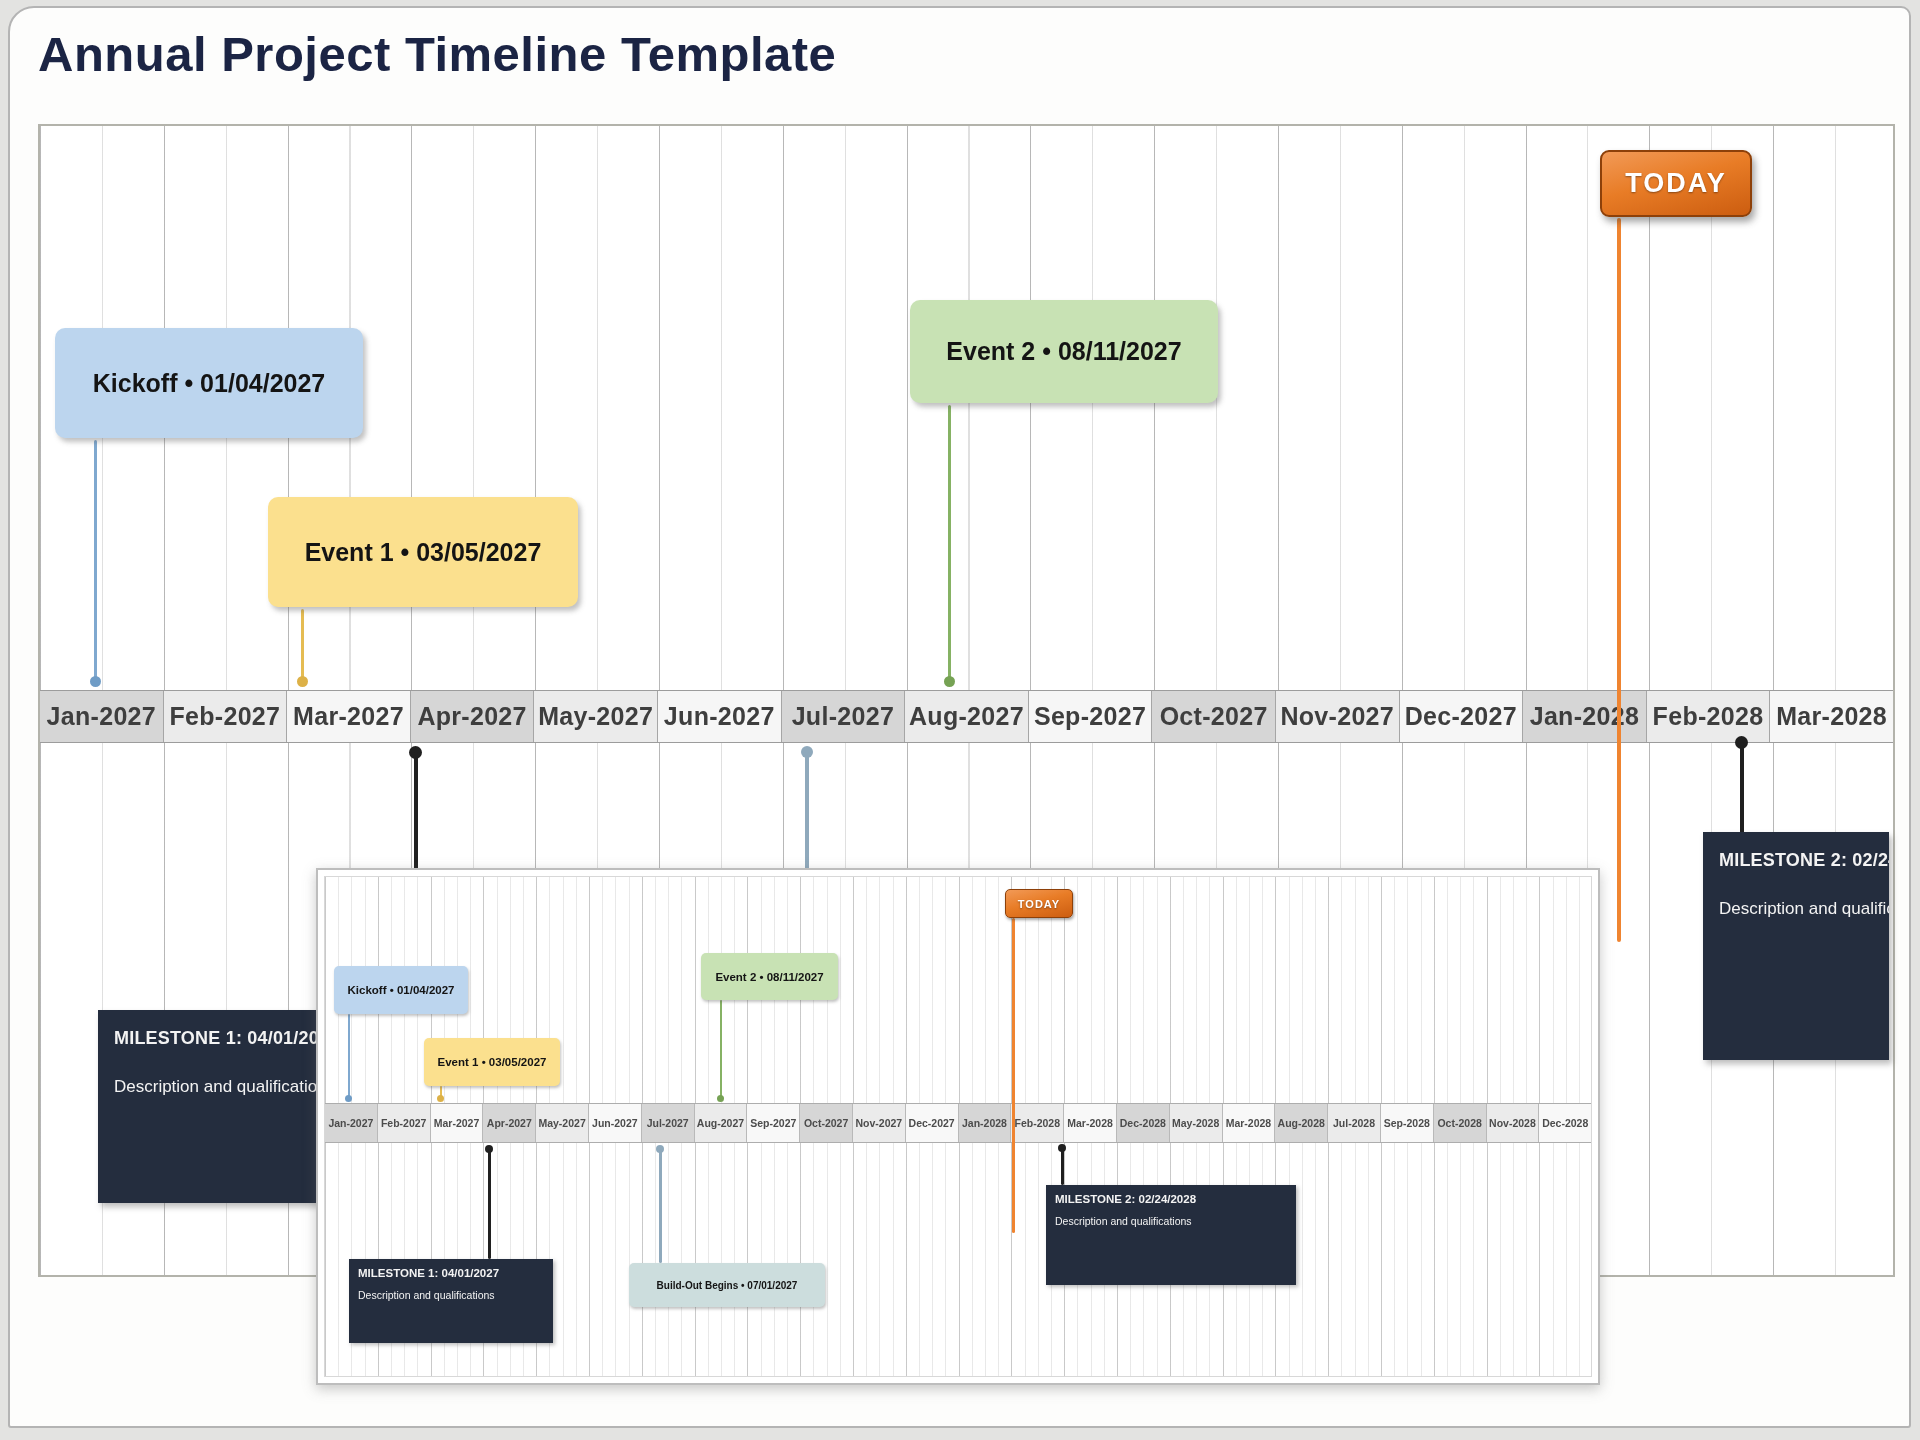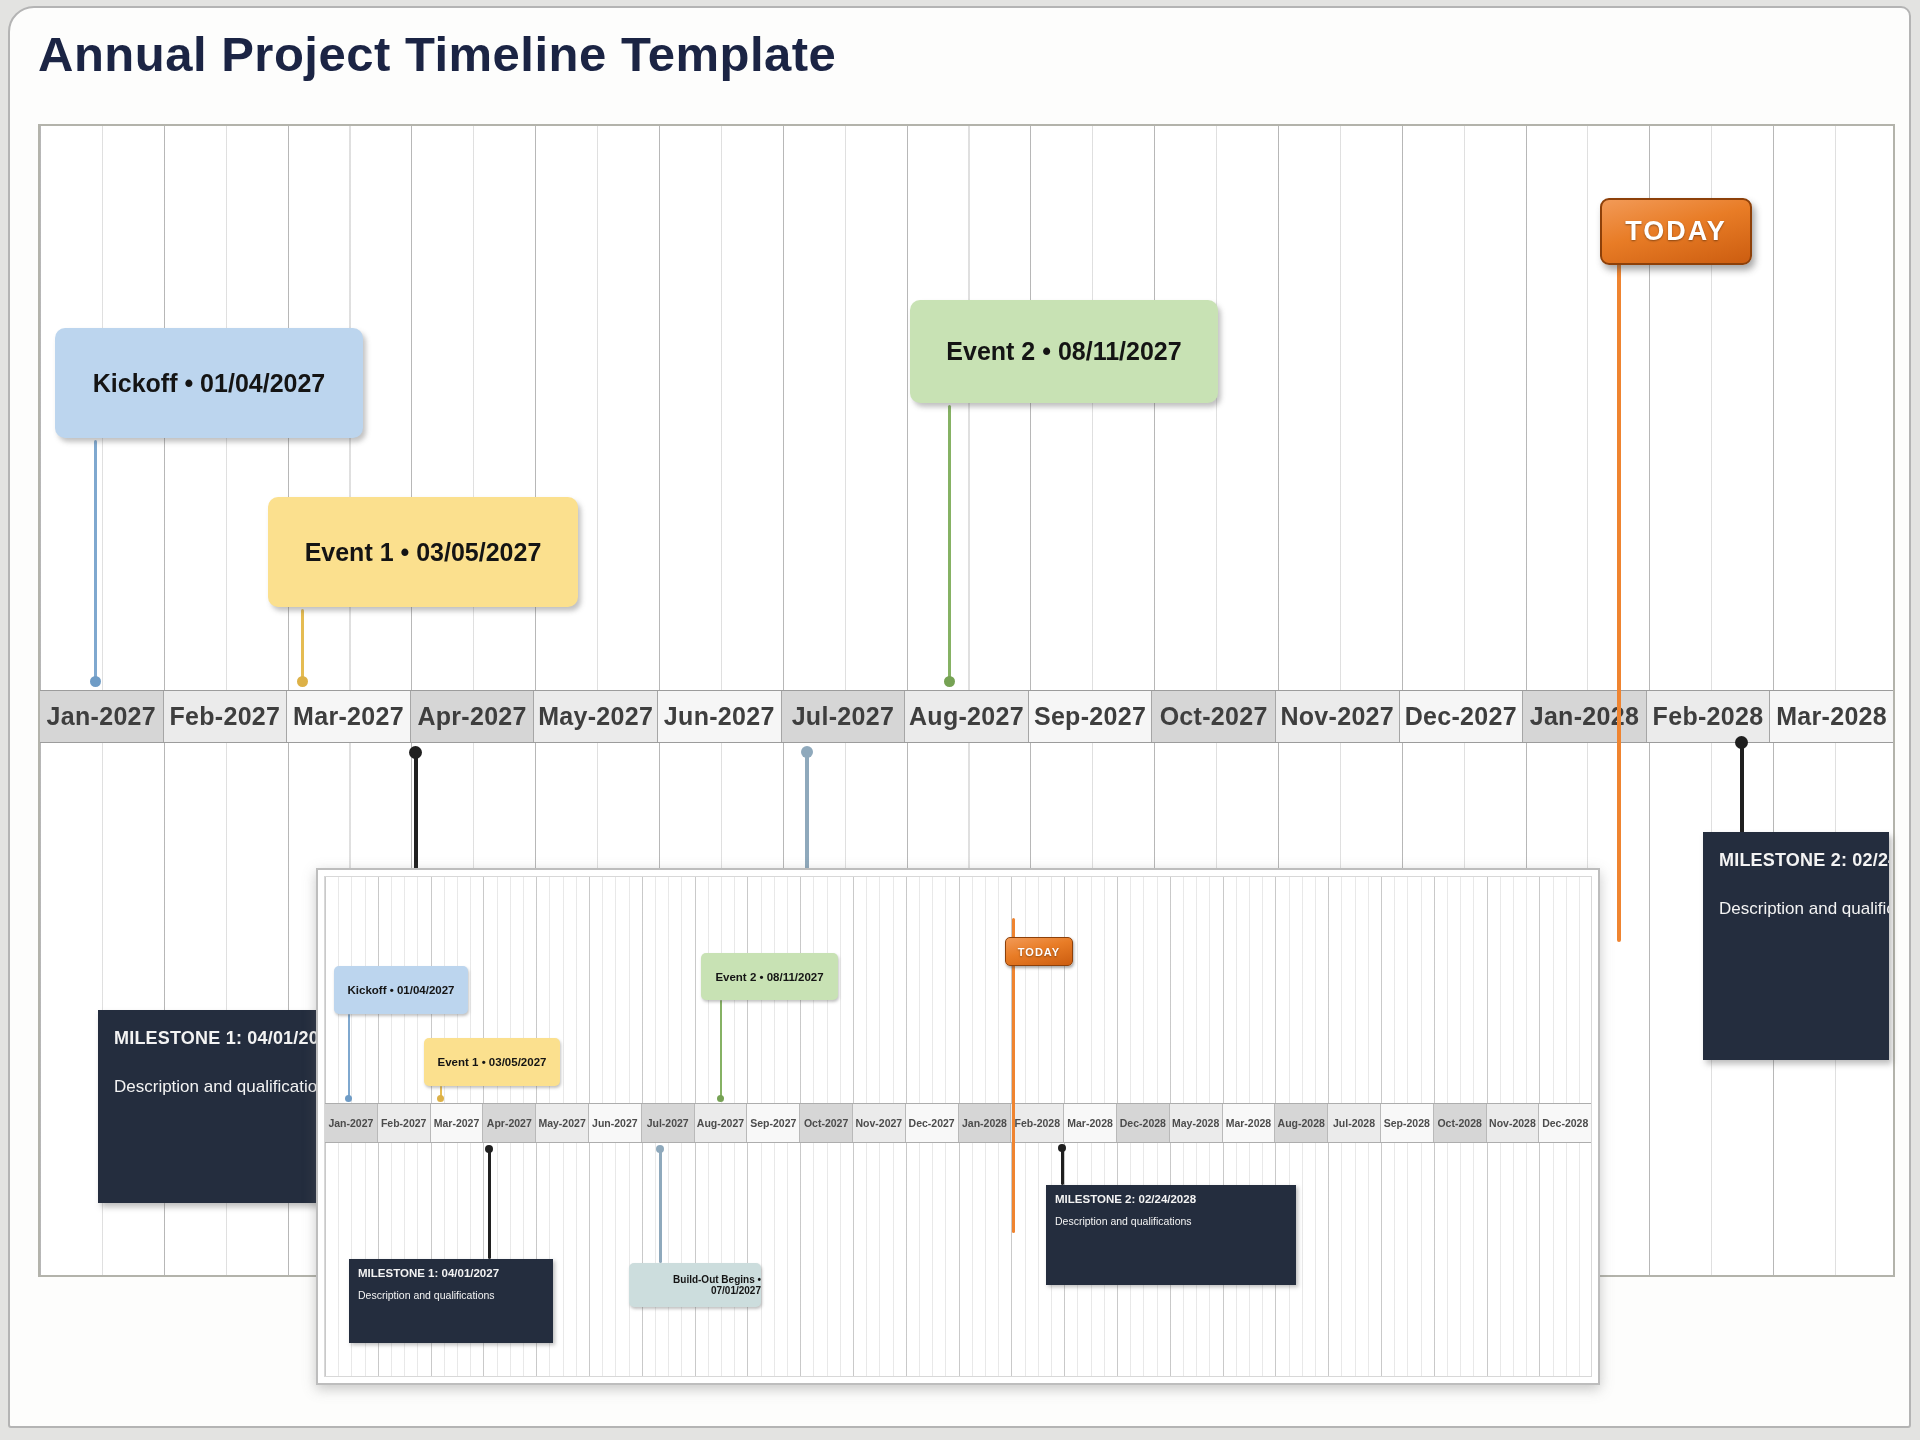--- a/index.html
+++ b/index.html
@@ -32,21 +32,21 @@
   .pin-line{position:absolute;border-radius:3px;}
   .pin-dot{position:absolute;border-radius:50%;}
   
   .callout{position:absolute;display:flex;align-items:center;justify-content:center;
         font-weight:700;font-size:25px;color:#141414;border-radius:10px;
         box-shadow:3px 4px 5px rgba(80,80,80,.35);}
   .flag{position:absolute;display:flex;align-items:center;justify-content:center;
         background:linear-gradient(165deg,#f29a57 0%,#e87c26 45%,#cc5d10 100%);
         color:#fff;border:2px solid #8d4009;border-radius:9px;font-weight:700;
         letter-spacing:2px;text-shadow:0 1px 2px rgba(0,0,0,.4);
-        box-shadow:3px 5px 7px rgba(60,60,60,.45);margin-top:48px;}
+        box-shadow:3px 5px 7px rgba(60,60,60,.45);}
   .mbox{position:absolute;background:#242d3e;color:#f3f3f3;overflow:hidden;
         box-shadow:3px 4px 6px rgba(90,90,90,.4);padding:18px 16px;}
   .mbox .mtitle{font-size:18px;font-weight:600;white-space:nowrap;letter-spacing:.2px;}
   .mbox .mdesc{font-size:17px;font-weight:400;white-space:nowrap;margin-top:28px;}
   
   .inset{position:absolute;left:316px;top:868px;width:1284px;height:517px;background:#fff;
          border:2px solid #bdbdbd;padding:6px;box-shadow:0 4px 12px rgba(100,100,100,.35);z-index:5;}
   .inset-inner{position:relative;width:100%;height:100%;border:1px solid #d8d8d8;background:#fff;
          overflow:hidden;}
   .izone{position:absolute;left:0;width:100%;
@@ -219,21 +219,21 @@
 
       <div class="flag iflag" style="left:680px;top:12px;width:68px;height:29px;">
         <span>TODAY</span>
       </div>
 
       <div class="imbox" style="left:24px;top:382px;width:204px;height:84px;">
         <div class="mtitle">MILESTONE 1: 04/01/2027</div>
         <div class="mdesc">Description and qualifications</div>
       </div>
 
-      <div class="icallout" style="left:304px;top:386px;width:132px;height:44px;background:#ccdddd;font-size:10px;text-align:right;">
+      <div class="icallout" style="left:304px;top:386px;width:196px;height:44px;background:#ccdddd;font-size:10px;">
         <span>Build-Out Begins • 07/01/2027</span>
       </div>
 
       <div class="imbox" style="left:721px;top:308px;width:250px;height:100px;">
         <div class="mtitle">MILESTONE 2: 02/24/2028</div>
         <div class="mdesc">Description and qualifications</div>
       </div>
     </div>
   </div>
 

